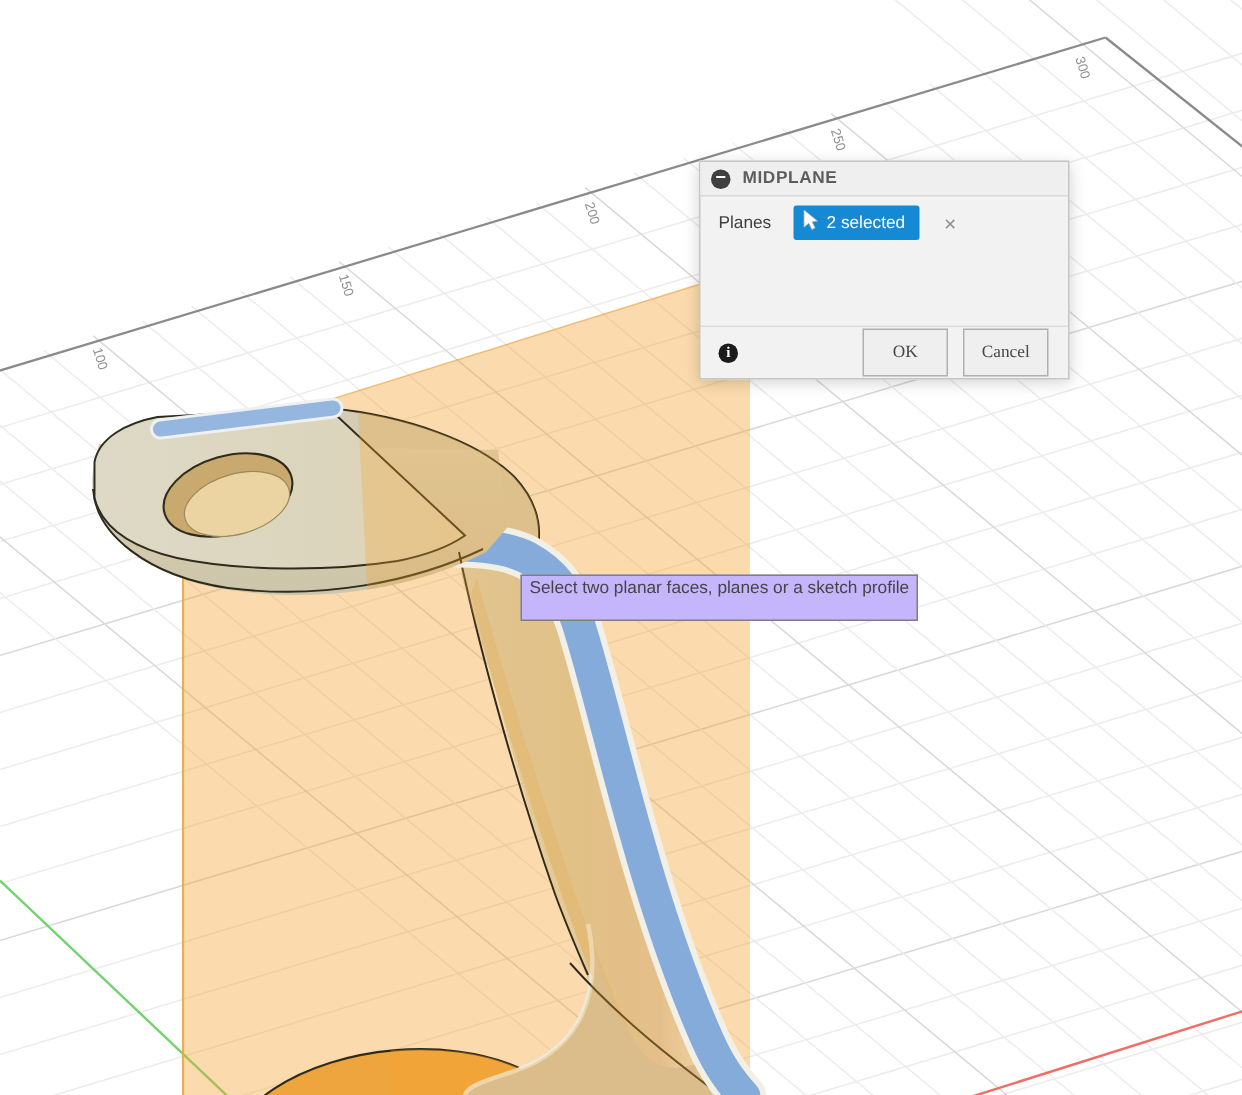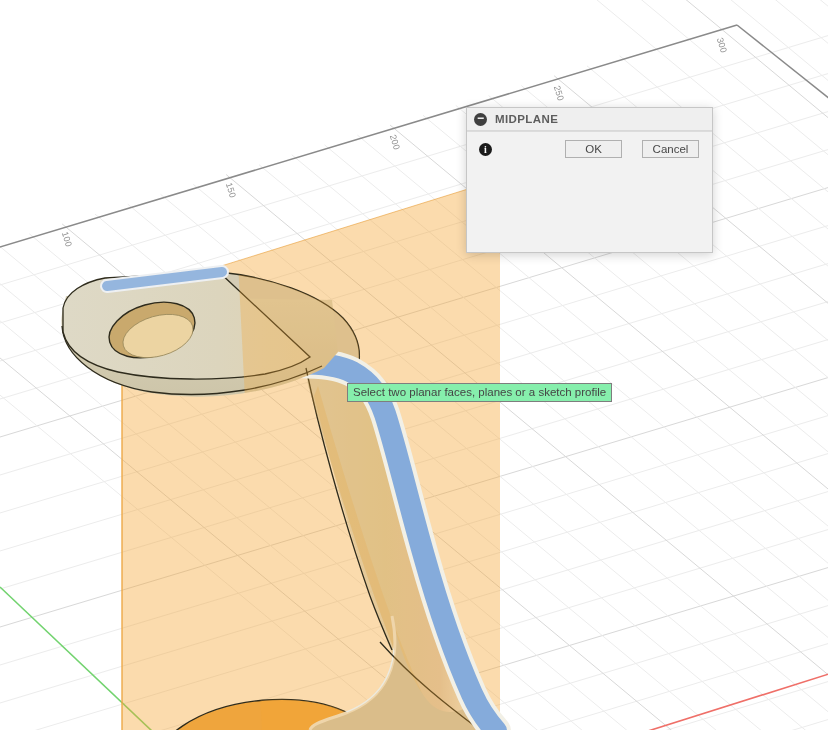--- a/index.html
+++ b/index.html
@@ -9,21 +9,21 @@
   }
   #scene{position:absolute;left:0;top:0;}
   .grid-minor{stroke:var(--grid-minor,#ececec);stroke-width:1;}
   .grid-major{stroke:var(--grid-major,#d8d8d8);stroke-width:1;}
   .grid-edge{stroke:var(--grid-edge,#8a8a8a);stroke-width:1.5;}
   .grid-label{font-size:9px;fill:#8f8f8f;}
 
   
   #tooltip{
     position:absolute;left:347px;top:383px;height:14px;
-    background:#86efac;border:1px solid #7e7e7e;padding:1px 5px 2px 5px;
+    background:#c4b5fd;border:1px solid #7e7e7e;padding:1px 5px 14px 5px;
     font-size:11.5px;color:#454545;white-space:nowrap;line-height:14px;
   }
 
   
   #dialog{
     position:absolute;left:466px;top:107px;width:247px;height:146px;
     background:#f2f2f2;border:1px solid #c6c6c6;box-sizing:border-box;
     box-shadow:0 2px 10px rgba(0,0,0,0.18);font-size:11.5px;color:#404040;
     display:flex;flex-direction:column;
   }
@@ -54,25 +54,25 @@
     flex:0 0 34px;border-top:1px solid #dcdcdc;display:flex;align-items:center;
     padding:0 13px 0 12px;
   }
   .info-icon{
     width:13px;height:13px;border-radius:50%;background:#1b1b1b;color:#fff;
     font-family:"Liberation Serif","DejaVu Serif",serif;font-weight:bold;
     font-size:10px;line-height:13px;text-align:center;display:inline-block;cursor:pointer;
   }
   .btn-spacer{flex:1 1 auto;}
   .dlg-btn{
-    width:57px;height:18px;background:#efefef;border:1px solid #b0b0b0;
-    color:#474747;font-size:11.5px;font-family:Liberation Sans, sans-serif;cursor:pointer;
+    width:57px;height:32px;background:#efefef;border:1px solid #b0b0b0;
+    color:#474747;font-size:11.5px;font-family:Liberation Serif, serif;cursor:pointer;
     display:flex;align-items:center;justify-content:center;box-sizing:border-box;
   }
-  .dlg-btn + .dlg-btn{margin-left:20px;}
+  .dlg-btn + .dlg-btn{margin-left:10px;}
 </style>
 </head>
 <body>
 
 <div id="viewport">
 
   <svg id="scene" width="828" height="730" viewBox="0 0 828 730">
     <defs>
       <linearGradient id="gLug" x1="64" y1="0" x2="345" y2="0" gradientUnits="userSpaceOnUse">
         <stop offset="0" stop-color="#ded9c6"></stop>
@@ -225,20 +225,34 @@
     </g>
   </svg>
 
   <div id="tooltip">Select two planar faces, planes or a sketch profile</div>
 
   <div id="dialog">
     <div class="dlg-header">
       <span class="collapse-icon">−</span>
       <span class="dlg-title">MIDPLANE</span>
     </div>
+    <div class="dlg-body">
+      <div class="dlg-row">
+        <span class="row-label">Planes</span>
+        <span class="chip">
+          <span class="cursor-ico">
+            <svg width="11" height="14" viewBox="0 0 11 14">
+              <path d="M1,0 L1,11.5 L4.2,8.8 L6.2,13 L8.4,12 L6.4,7.9 L10,7.4 Z" fill="#ffffff" stroke="#9fb6c9" stroke-width="0.5"></path>
+            </svg>
+          </span>
+          <span>2 selected</span>
+        </span>
+        <span class="clear-x">×</span>
+      </div>
+    </div>
     <div class="dlg-footer">
       <span class="info-icon">i</span>
       <span class="btn-spacer"></span>
       <div class="dlg-btn">OK</div>
       <div class="dlg-btn">Cancel</div>
     </div>
   </div>
 
 </div>
 

